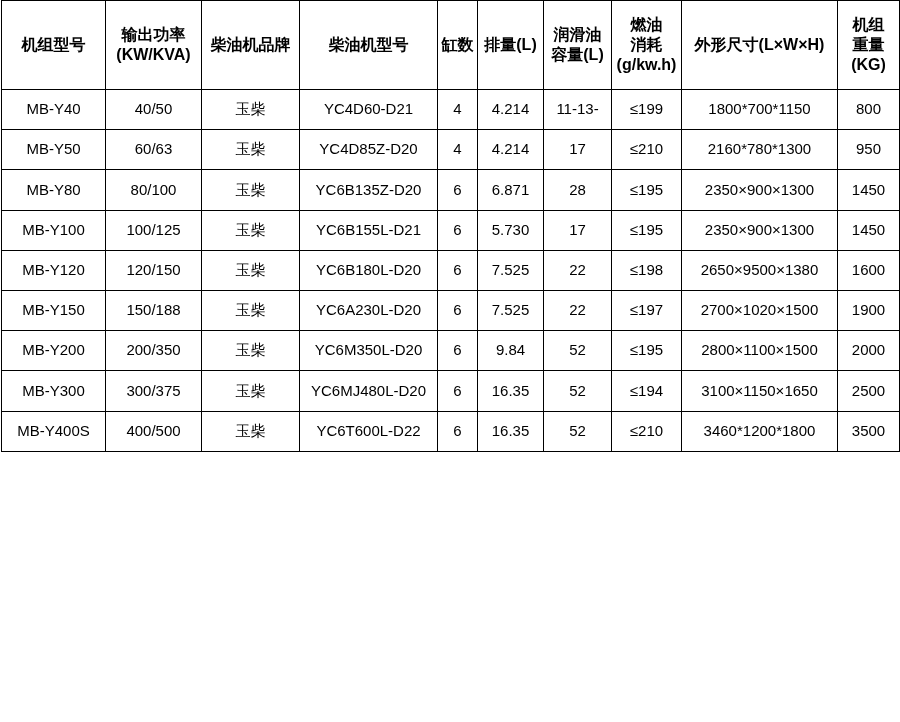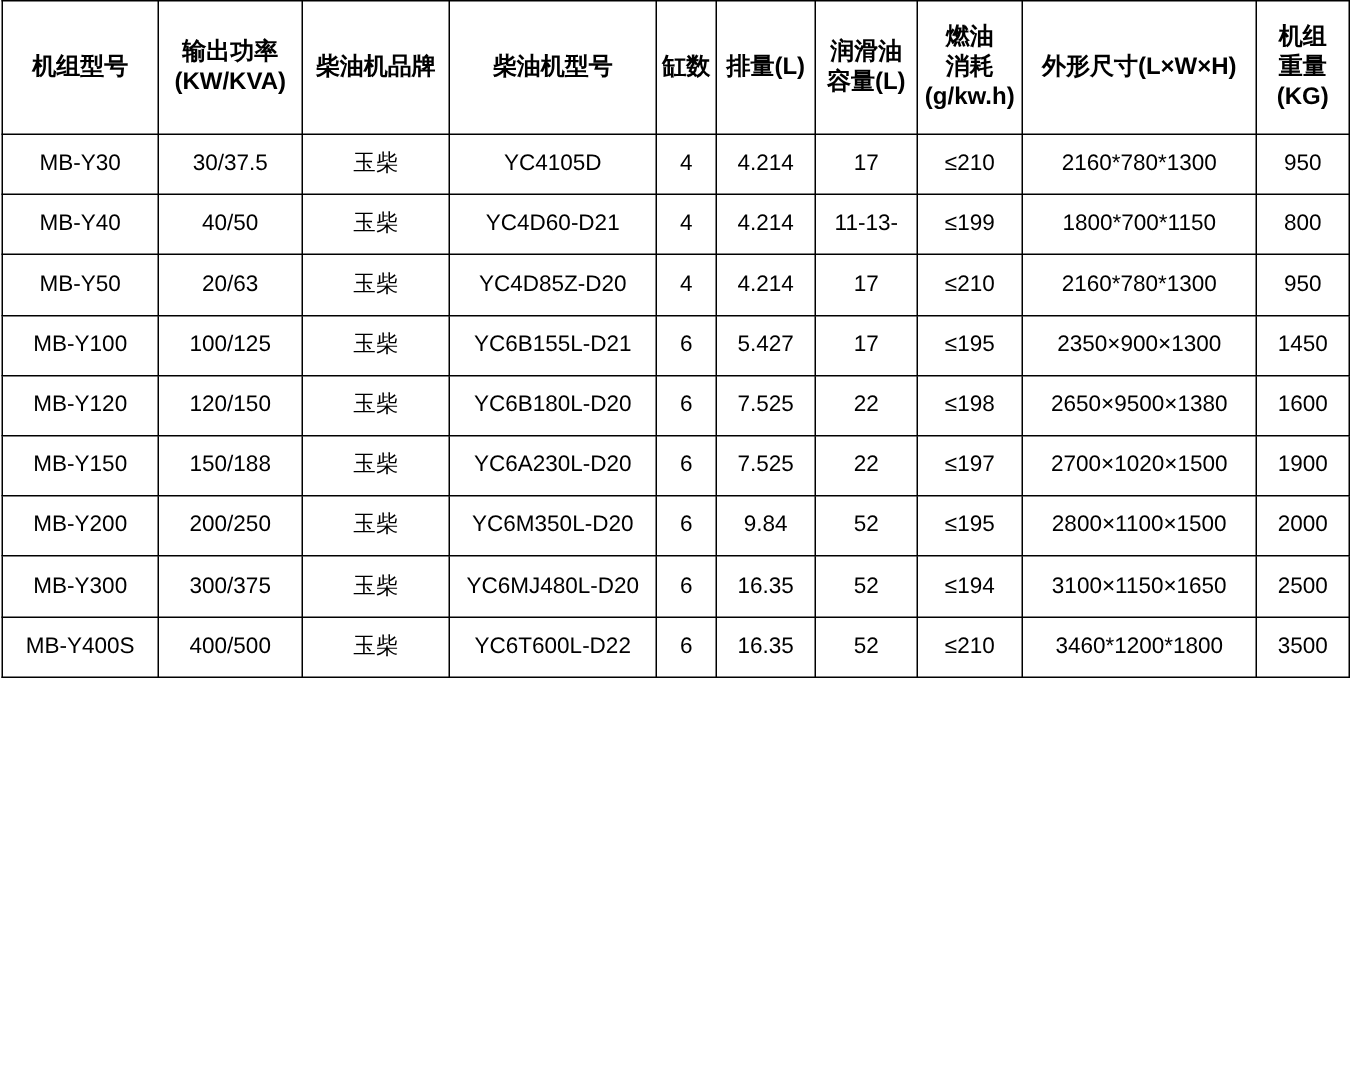--- a/index.html
+++ b/index.html
@@ -115,62 +115,62 @@
           </th>
           <th>
             <span class="hdr-line">机组</span>
             <span class="hdr-line">重量</span>
             <span class="hdr-line">(KG)</span>
           </th>
         </tr>
     </thead>
     <tbody>
         <tr>
-          <td class="model-cell">MB-Y30</td>
-          <td>30/37.5</td>
-          <td>玉柴</td>
-          <td>YC4105D</td>
-          <td>4</td>
-          <td>4.214</td>
-          <td>17</td>
-          <td>≤210</td>
-          <td>2160*780*1300</td>
-          <td>950</td>
-        </tr>
-        <tr>
           <td class="model-cell">MB-Y40</td>
           <td>40/50</td>
           <td>玉柴</td>
           <td>YC4D60-D21</td>
           <td>4</td>
           <td>4.214</td>
           <td>11-13-</td>
           <td>≤199</td>
           <td>1800*700*1150</td>
           <td>800</td>
         </tr>
         <tr>
           <td class="model-cell">MB-Y50</td>
-          <td>20/63</td>
+          <td>60/63</td>
           <td>玉柴</td>
           <td>YC4D85Z-D20</td>
           <td>4</td>
           <td>4.214</td>
           <td>17</td>
           <td>≤210</td>
           <td>2160*780*1300</td>
           <td>950</td>
         </tr>
         <tr>
+          <td class="model-cell">MB-Y80</td>
+          <td>80/100</td>
+          <td>玉柴</td>
+          <td>YC6B135Z-D20</td>
+          <td>6</td>
+          <td>6.871</td>
+          <td>28</td>
+          <td>≤195</td>
+          <td>2350×900×1300</td>
+          <td>1450</td>
+        </tr>
+        <tr>
           <td class="model-cell">MB-Y100</td>
           <td>100/125</td>
           <td>玉柴</td>
           <td>YC6B155L-D21</td>
           <td>6</td>
-          <td>5.427</td>
+          <td>5.730</td>
           <td>17</td>
           <td>≤195</td>
           <td>2350×900×1300</td>
           <td>1450</td>
         </tr>
         <tr>
           <td class="model-cell">MB-Y120</td>
           <td>120/150</td>
           <td>玉柴</td>
           <td>YC6B180L-D20</td>
@@ -188,21 +188,21 @@
           <td>YC6A230L-D20</td>
           <td>6</td>
           <td>7.525</td>
           <td>22</td>
           <td>≤197</td>
           <td>2700×1020×1500</td>
           <td>1900</td>
         </tr>
         <tr>
           <td class="model-cell">MB-Y200</td>
-          <td>200/250</td>
+          <td>200/350</td>
           <td>玉柴</td>
           <td>YC6M350L-D20</td>
           <td>6</td>
           <td>9.84</td>
           <td>52</td>
           <td>≤195</td>
           <td>2800×1100×1500</td>
           <td>2000</td>
         </tr>
         <tr>

